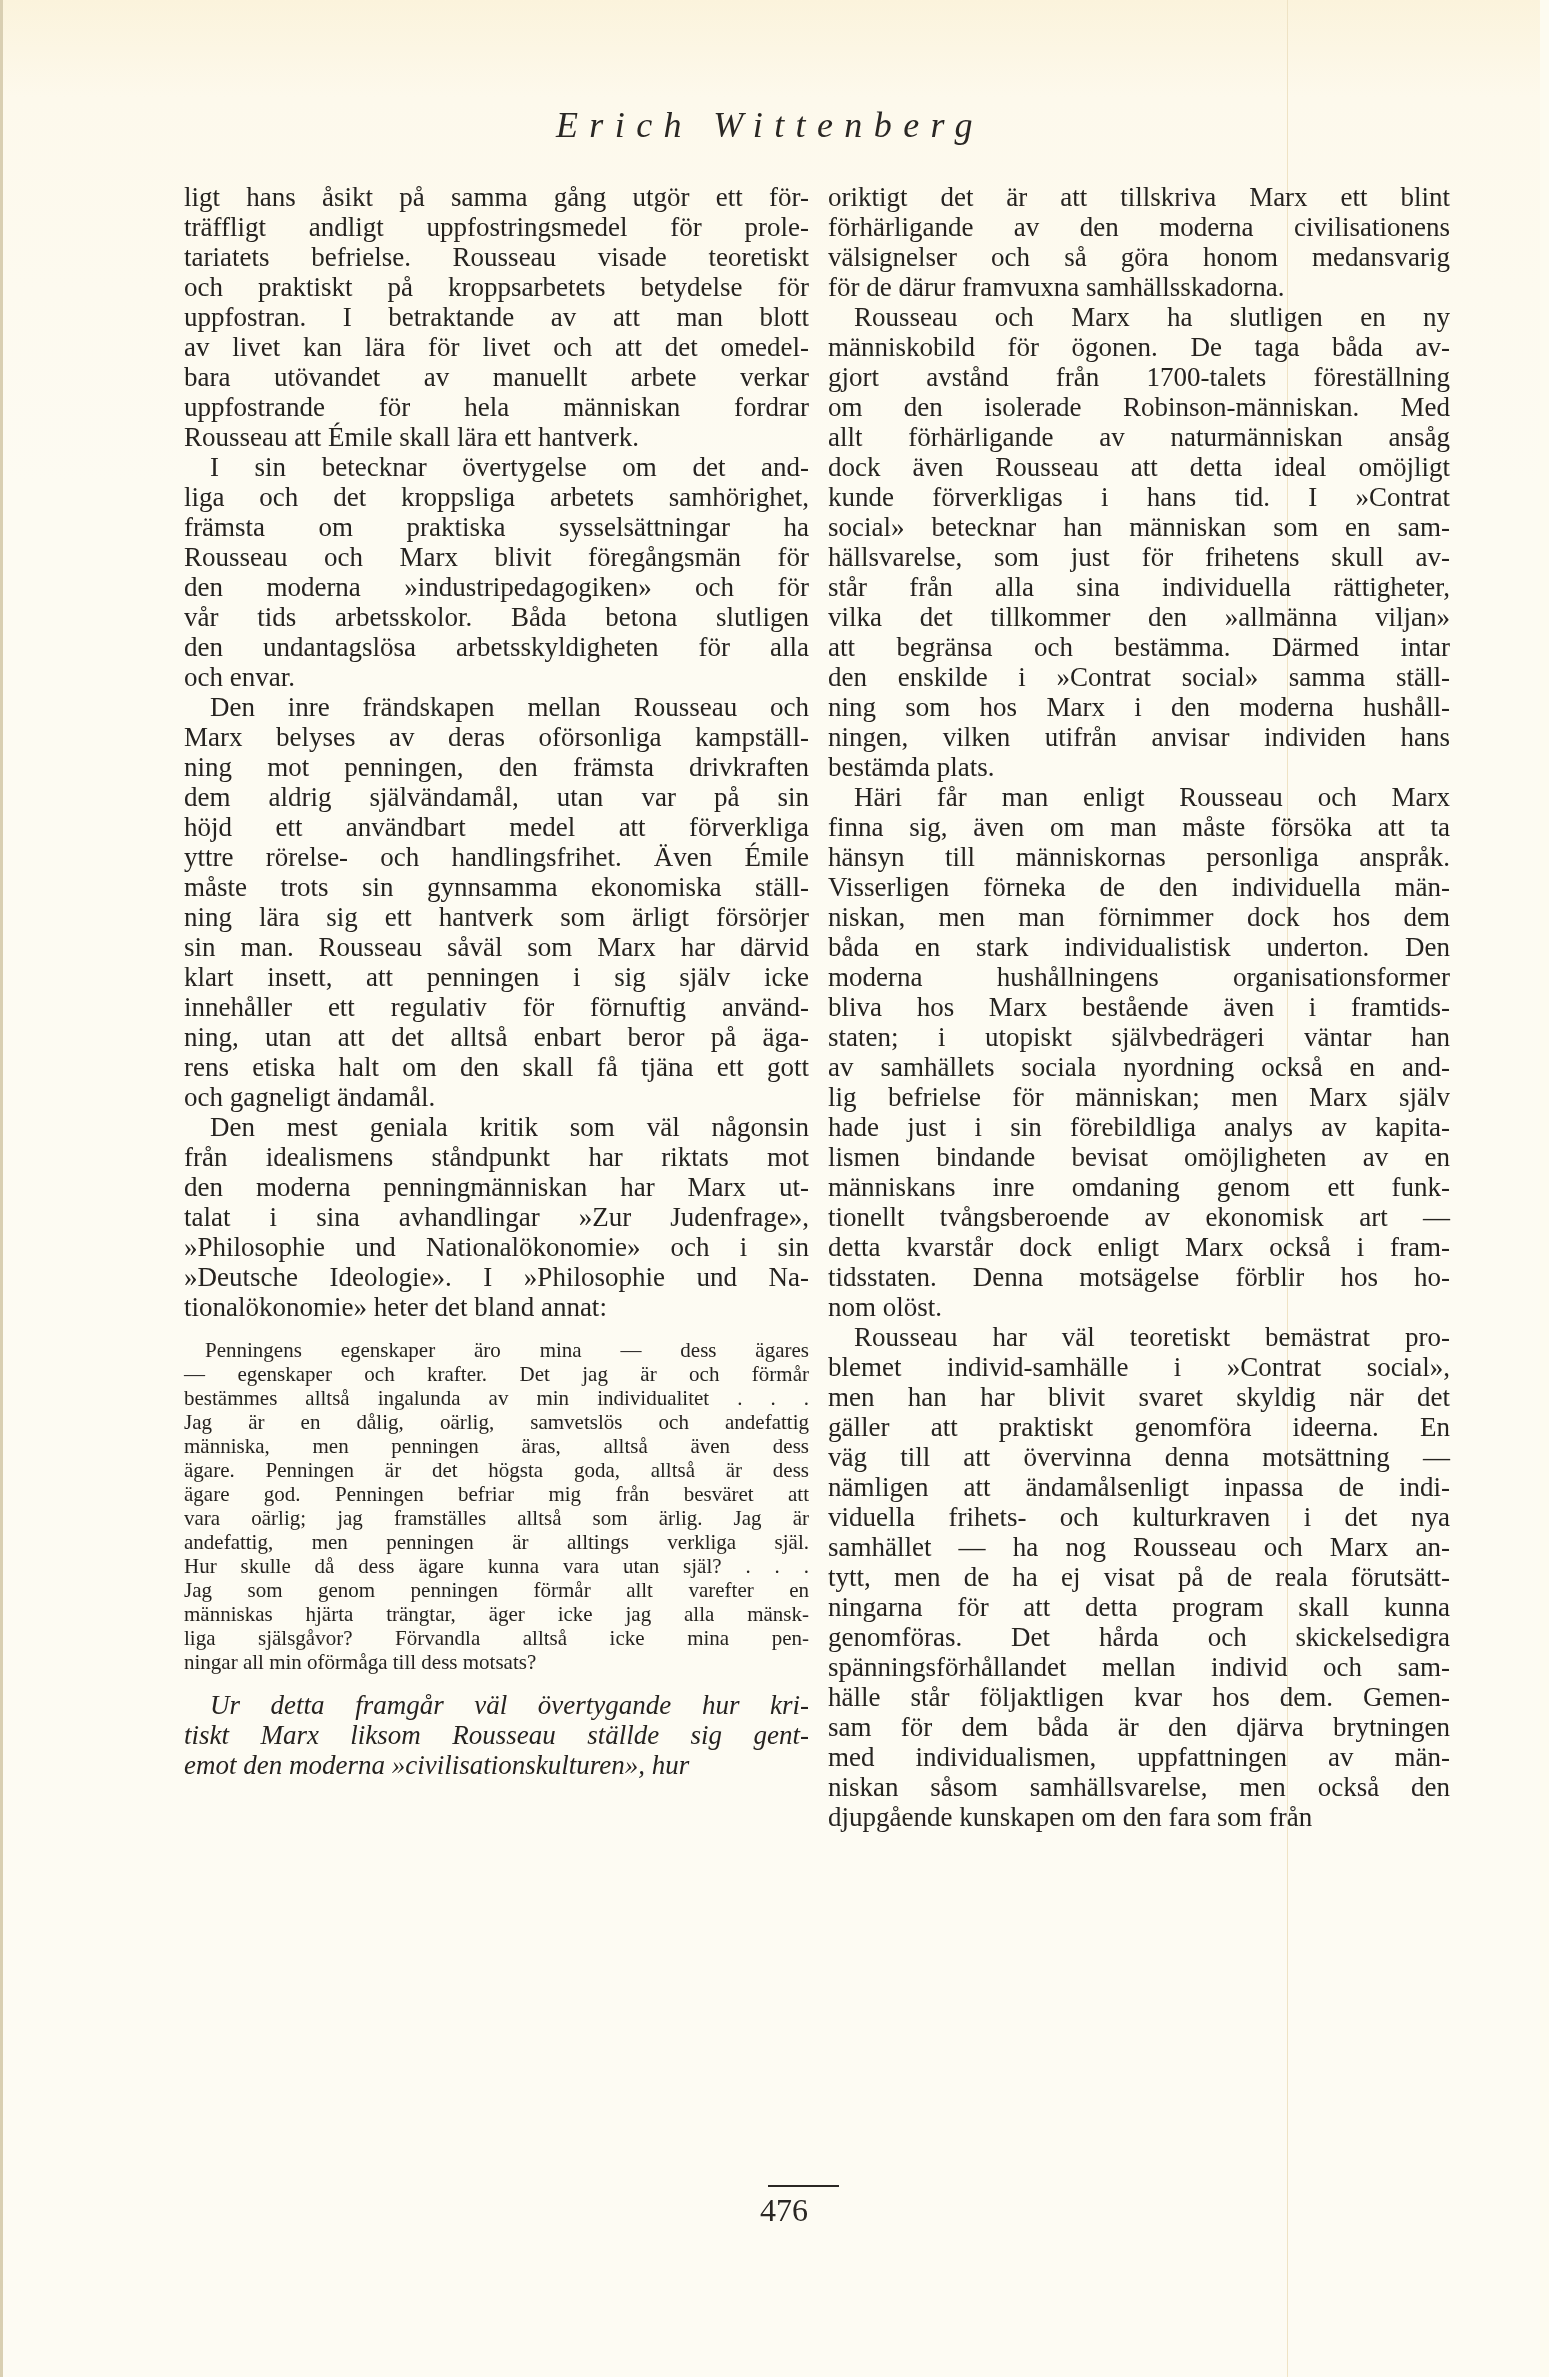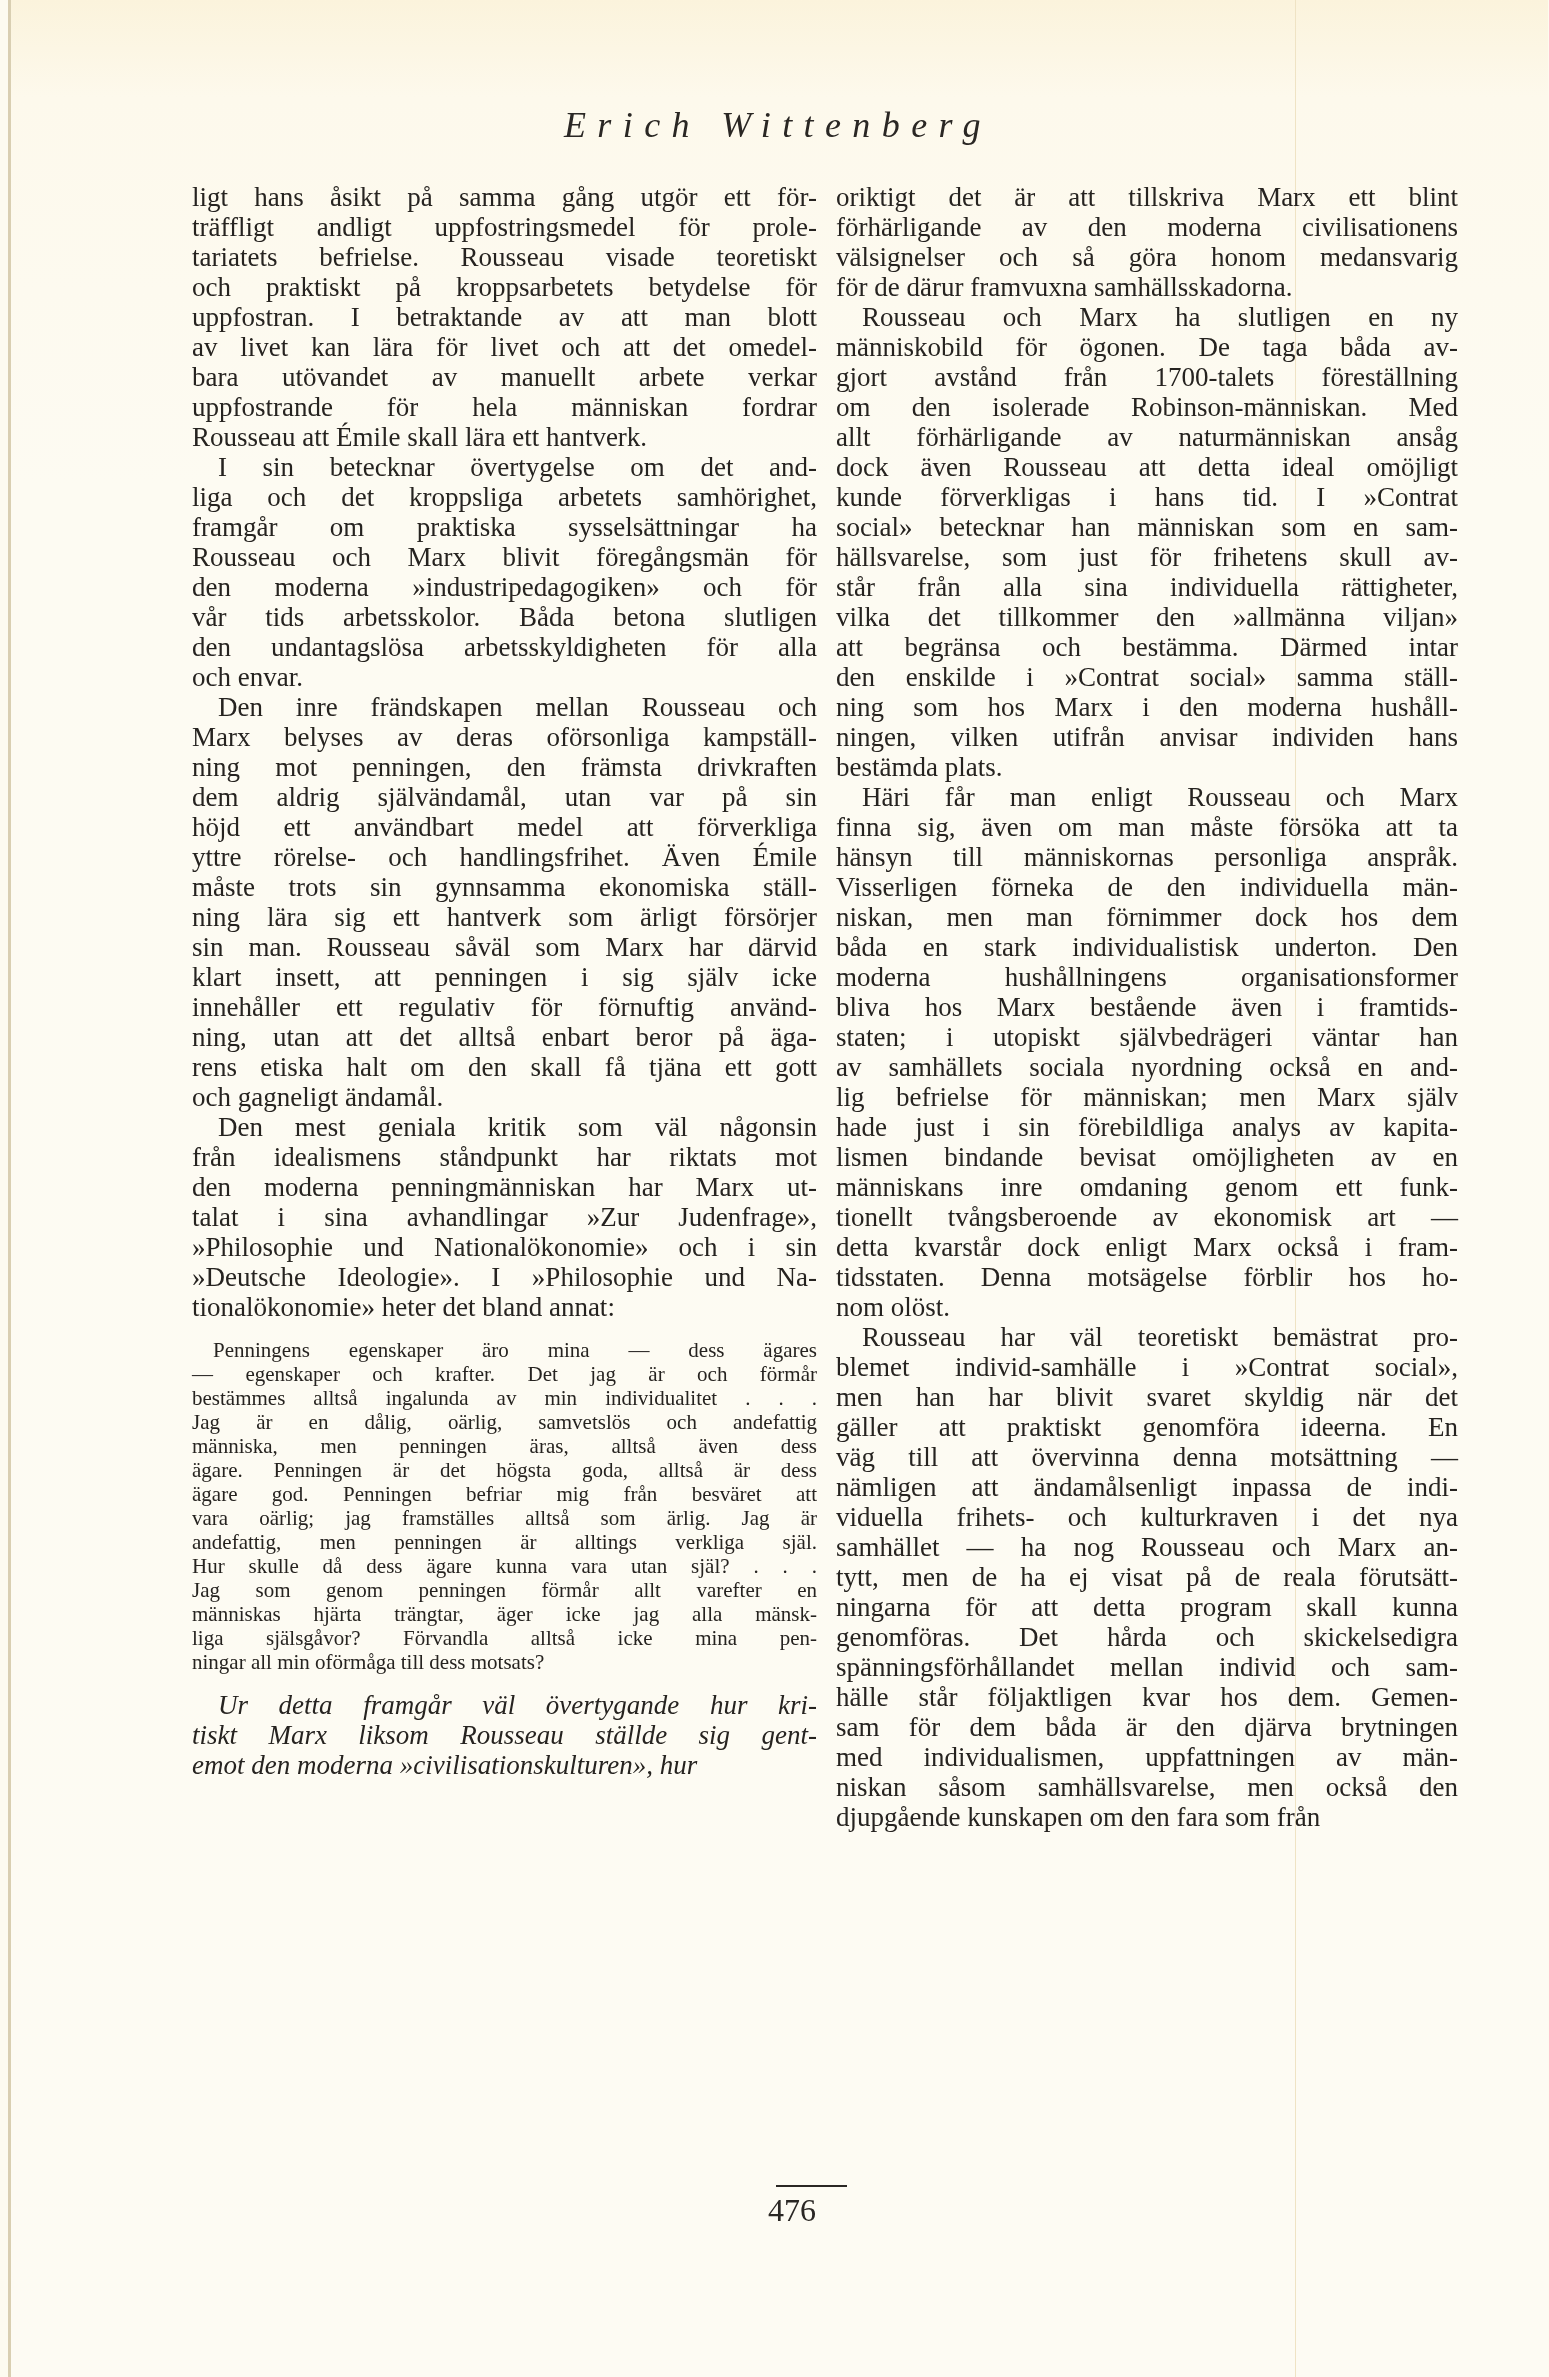--- a/index.html
+++ b/index.html
@@ -10,21 +10,21 @@
     width: 1550px;
     height: 2377px;
     background: #fdfbf0;
     position: relative;
     overflow: hidden;
     font-family: "Liberation Serif", "DejaVu Serif", serif;
     color: #262320;
   }
   .page {
     position: absolute;
-    left: 8px; top: 0;
+    left: 0; top: 0;
     width: 1540px; height: 2377px;
     background: linear-gradient(180deg, #fbf3dc 0px, #fdf9ec 97px, #fdfbf2 487px, #fdfbf3 2377px);
   }
   .page-edge-left {
     position: absolute;
     left: 0; top: 0;
     width: 3.2px; height: 2377px;
     background: #d9cfb2;
   }
   .gutter-fold {
@@ -114,21 +114,21 @@
         <span class="line">och praktiskt på kroppsarbetets betydelse för</span>
         <span class="line">uppfostran. I betraktande av att man blott</span>
         <span class="line">av livet kan lära för livet och att det omedel-</span>
         <span class="line">bara utövandet av manuellt arbete verkar</span>
         <span class="line">uppfostrande för hela människan fordrar</span>
         <span class="line last">Rousseau att Émile skall lära ett hantverk.</span>
       </div>
       <div>
         <span class="line indent">I sin betecknar övertygelse om det and-</span>
         <span class="line">liga och det kroppsliga arbetets samhörighet,</span>
-        <span class="line">framgår om praktiska sysselsättningar ha</span>
+        <span class="line">främsta om praktiska sysselsättningar ha</span>
         <span class="line">Rousseau och Marx blivit föregångsmän för</span>
         <span class="line">den moderna »industripedagogiken» och för</span>
         <span class="line">vår tids arbetsskolor. Båda betona slutligen</span>
         <span class="line">den undantagslösa arbetsskyldigheten för alla</span>
         <span class="line last">och envar.</span>
       </div>
       <div>
         <span class="line indent">Den inre frändskapen mellan Rousseau och</span>
         <span class="line">Marx belyses av deras oförsonliga kampställ-</span>
         <span class="line">ning mot penningen, den främsta drivkraften</span>

